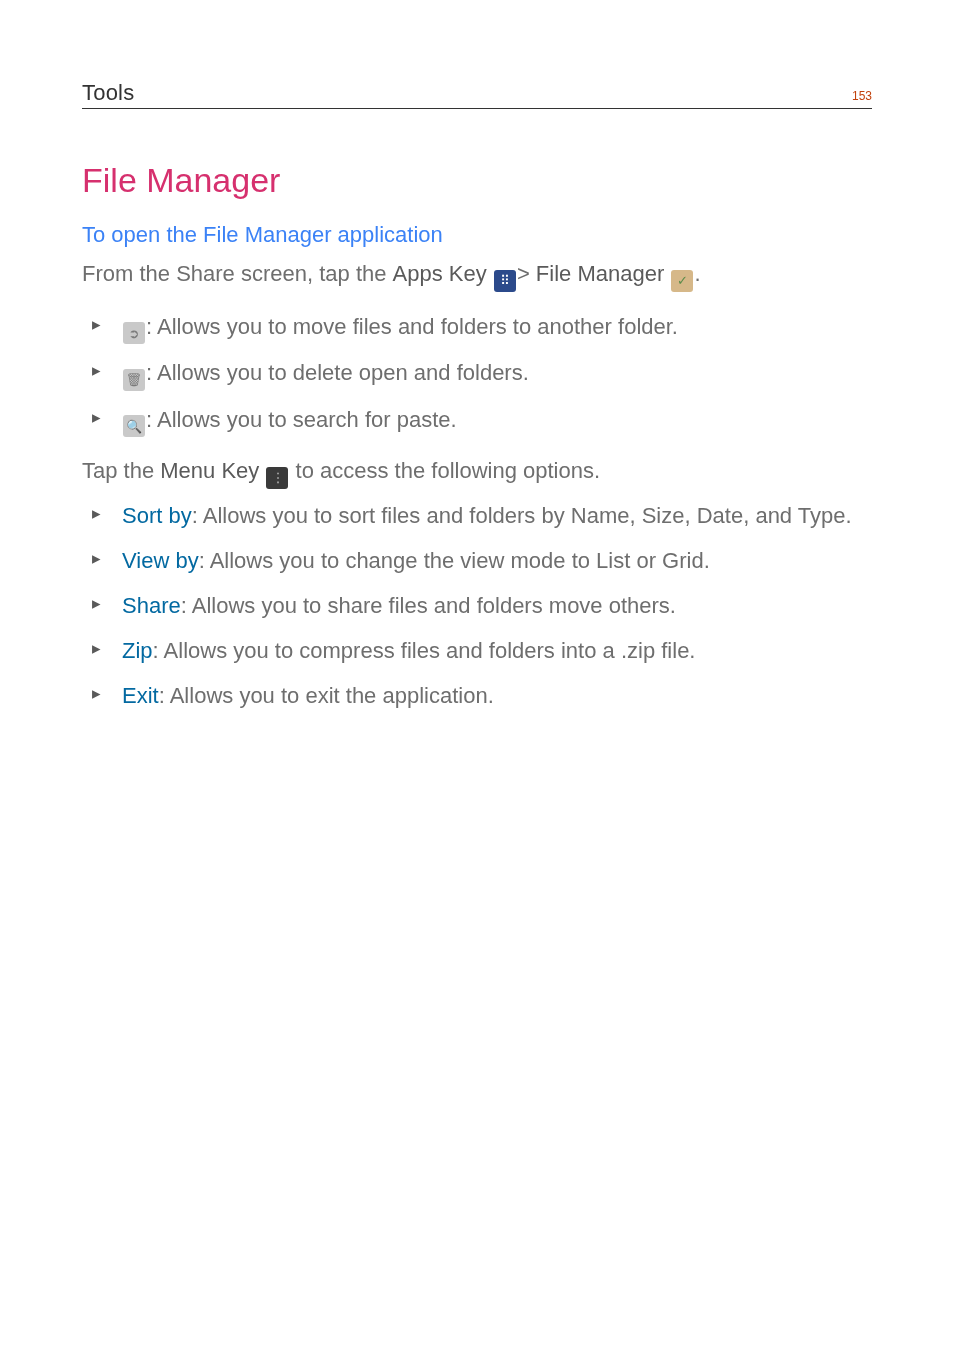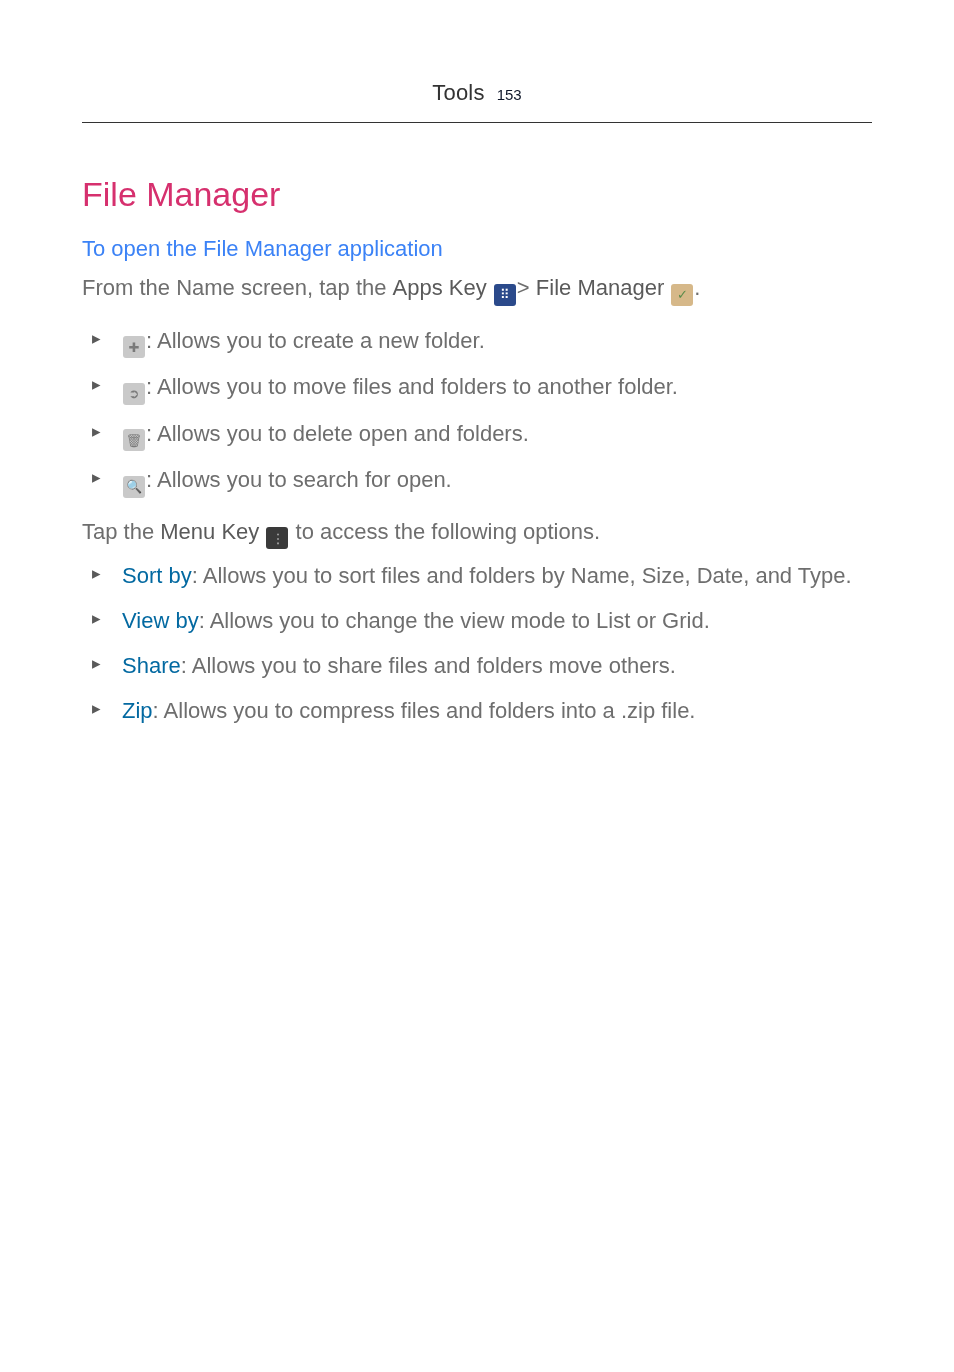--- a/index.html
+++ b/index.html
@@ -1,20 +1,20 @@
 <!DOCTYPE html>
 <html><head>
 <meta charset="utf-8">
 <style>
   * { box-sizing: border-box; margin: 0; padding: 0; }
   html, body { width: 954px; height: 1372px; background: #ffffff; font-family: "Helvetica Neue", Arial, sans-serif; color: #6e6e6e; }
   .page { padding: 80px 82px 0 82px; position: relative; }
-  .header-row { display: flex; justify-content: center; align-items: baseline; border-bottom: 1.5px solid #333; padding-bottom: 16px; margin-bottom: 52px; gap: 12px; }
+  .header-row { display: flex; justify-content: space-between; align-items: baseline; border-bottom: 1.5px solid #333; padding-bottom: 2px; margin-bottom: 52px; gap: 12px; }
   .header-title { font-size: 22px; color: #333; font-weight: 400; letter-spacing: 0.2px; }
-  .page-number { font-size: 15px; color: #0f172a; font-weight: 400; }
+  .page-number { font-size: 12px; color: #c2410c; font-weight: 400; }
   h1.main { font-size: 34px; color: #d6306e; font-weight: 500; margin-bottom: 22px; }
   .intro { font-size: 22px; line-height: 1.45; color: #6e6e6e; margin-bottom: 30px; }
   .intro .bold, .body .bold { color: #5a5a5a; font-weight: 500; }
   h2.sub { font-size: 22px; color: #3b82f6; font-weight: 400; margin-bottom: 10px; margin-top: 6px; }
   .body { font-size: 22px; line-height: 1.45; color: #6e6e6e; margin-bottom: 18px; }
   .body.tight { margin-bottom: 10px; }
   ul.opts { list-style: none; padding-left: 34px; margin-bottom: 18px; }
   ul.opts > li { position: relative; font-size: 22px; line-height: 1.5; color: #6e6e6e; margin-bottom: 12px; padding-left: 6px; }
   ul.opts > li::before { content: "▸"; position: absolute; left: -24px; top: 2px; color: #5a5a5a; font-size: 17px; }
   ul.opts > li .bold { color: #0369a1; font-weight: 500; }
@@ -36,51 +36,51 @@
     <span class="header-title">Tools</span>
     <span class="page-number">153</span>
   </div>
 
   <h1 class="main">File Manager</h1>
 
 
   <h2 class="sub">To open the File Manager application</h2>
 
   <p class="body">
-    <span>From the Name screen, tap the </span><span class="bold">Apps Key </span><span class="icon-box icon-apps">⠿</span><span>&gt; </span><span class="bold">File Manager </span><span class="icon-box icon-fm">✓</span><span>.</span>
+    <span>From the Share screen, tap the </span><span class="bold">Apps Key </span><span class="icon-box icon-apps">⠿</span><span>&gt; </span><span class="bold">File Manager </span><span class="icon-box icon-fm">✓</span><span>.</span>
   </p>
 
 
   <ul class="opts">
-    <li>
-      <span class="icon-box icon-newfolder">✚</span><span>: Allows you to create a new folder.</span>
-    </li>
     <li>
       <span class="icon-box icon-move">➲</span><span>: Allows you to move files and folders to another folder.</span>
     </li>
     <li>
       <span class="icon-box icon-delete">🗑</span><span>: Allows you to delete open and folders.</span>
     </li>
     <li>
-      <span class="icon-box icon-search">🔍</span><span>: Allows you to search for open.</span>
+      <span class="icon-box icon-search">🔍</span><span>: Allows you to search for paste.</span>
     </li>
   </ul>
 
   <p class="body tight">
     <span>Tap the </span><span class="bold">Menu Key </span><span class="icon-box icon-menu">⋮</span><span> to access the following options.</span>
   </p>
 
   <ul class="opts">
     <li>
       <span class="bold">Sort by</span><span>: Allows you to sort files and folders by Name, Size, Date, and Type.</span>
     </li>
     <li>
       <span class="bold">View by</span><span>: Allows you to change the view mode to List or Grid.</span>
     </li>
     <li>
       <span class="bold">Share</span><span>: Allows you to share files and folders move others.</span>
     </li>
     <li>
       <span class="bold">Zip</span><span>: Allows you to compress files and folders into a .zip file.</span>
     </li>
+    <li>
+      <span class="bold">Exit</span><span>: Allows you to exit the application.</span>
+    </li>
   </ul>
 
 </div>
 
 </body></html>

